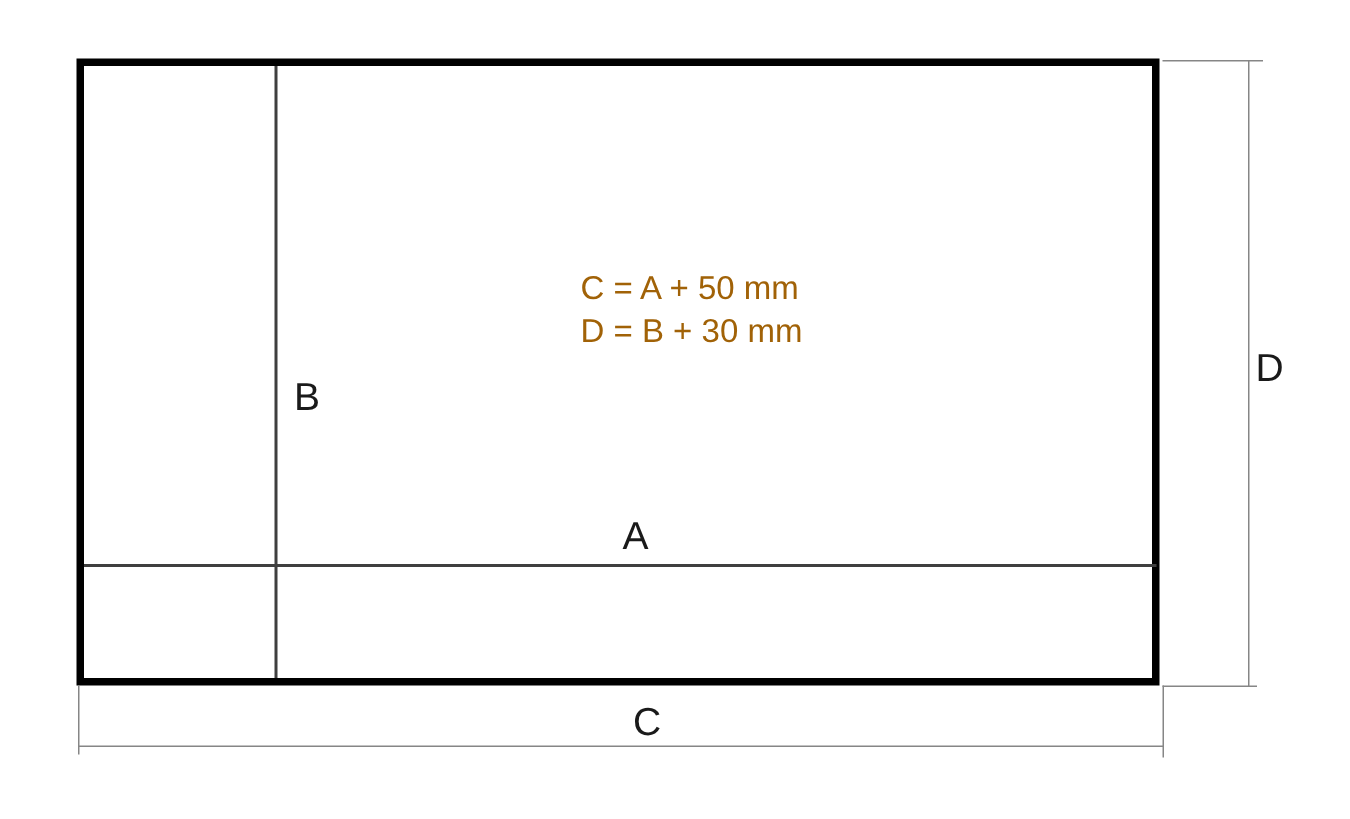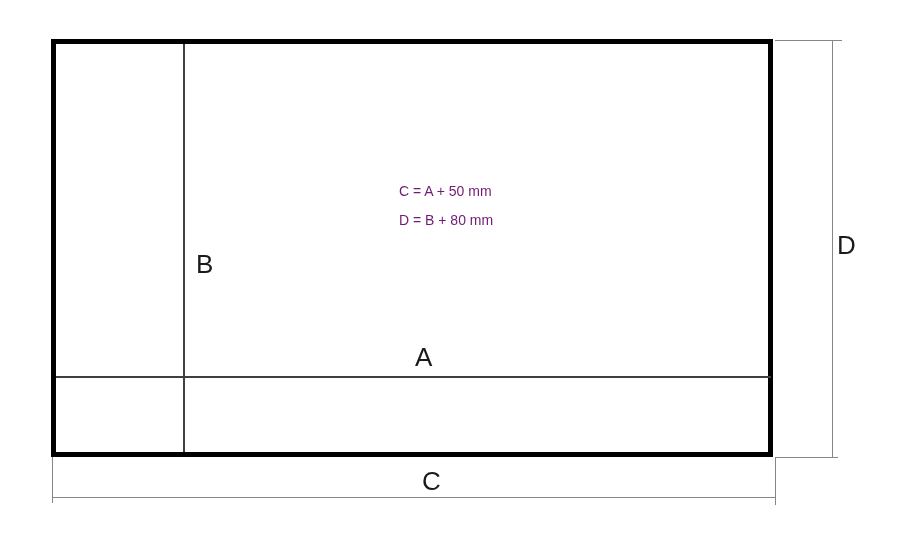--- a/index.html
+++ b/index.html
@@ -64,25 +64,24 @@
     white-space: nowrap;
   }
   .label-a { left: 415px; top: 343px; }
   .label-b { left: 196px; top: 250px; }
   .label-c { left: 422px; top: 467px; }
   .label-d { left: 837px; top: 231px; }
   .formulas {
     position: absolute;
     left: 387px;
     top: 177px;
-    font-size: 14px;
+    font-size: 22px;
     line-height: 29px;
-    color: #701a75;
+    color: #a16207;
     white-space: nowrap;
-    margin-left: 12px;
   }
 </style>
 </head>
 <body>
 
 <div class="canvas">
 
   <div class="panel-rect"></div>
 
   <div class="inner-vline"></div>
@@ -96,16 +95,16 @@
   <div class="dim ext-c-right"></div>
   <div class="dim dim-c-line"></div>
 
   <div class="label label-a">A</div>
   <div class="label label-b">B</div>
   <div class="label label-c">C</div>
   <div class="label label-d">D</div>
 
   <div class="formulas">
     <div>C = A + 50 mm</div>
-    <div>D = B + 80 mm</div>
+    <div>D = B + 30 mm</div>
   </div>
 
 </div>
 
 </body></html>

